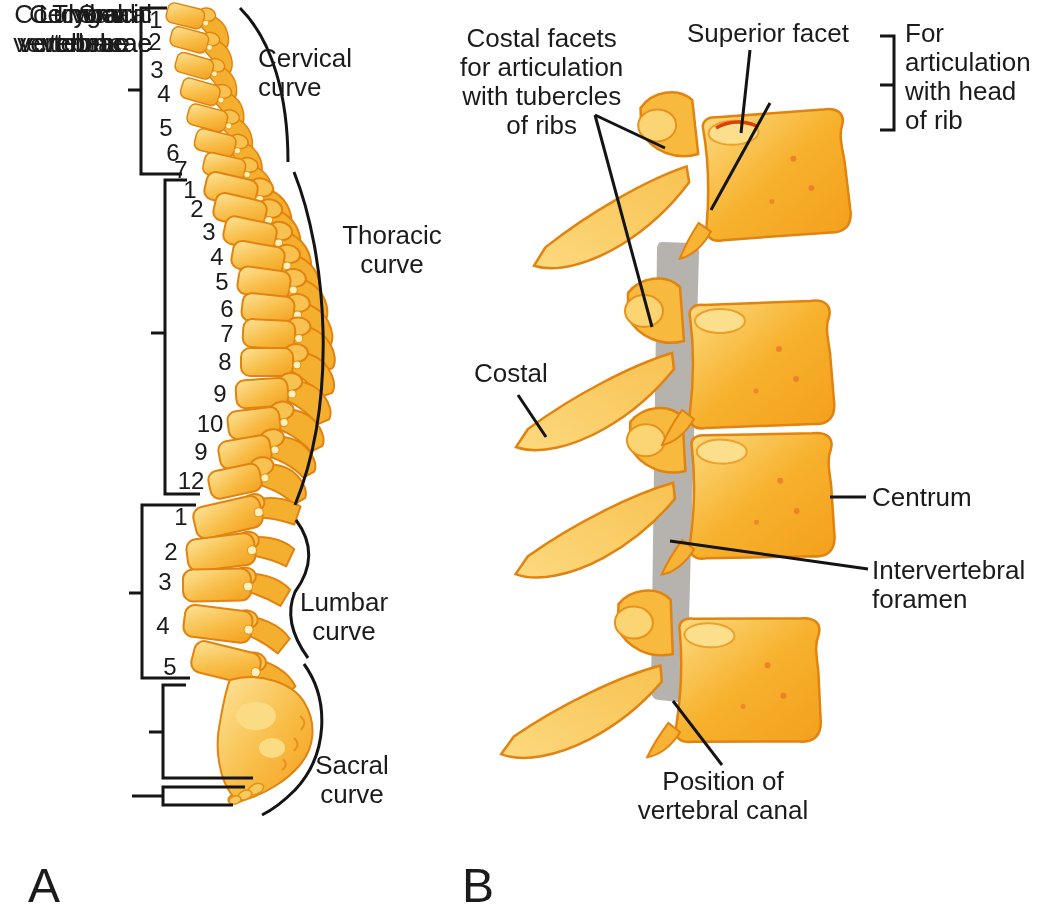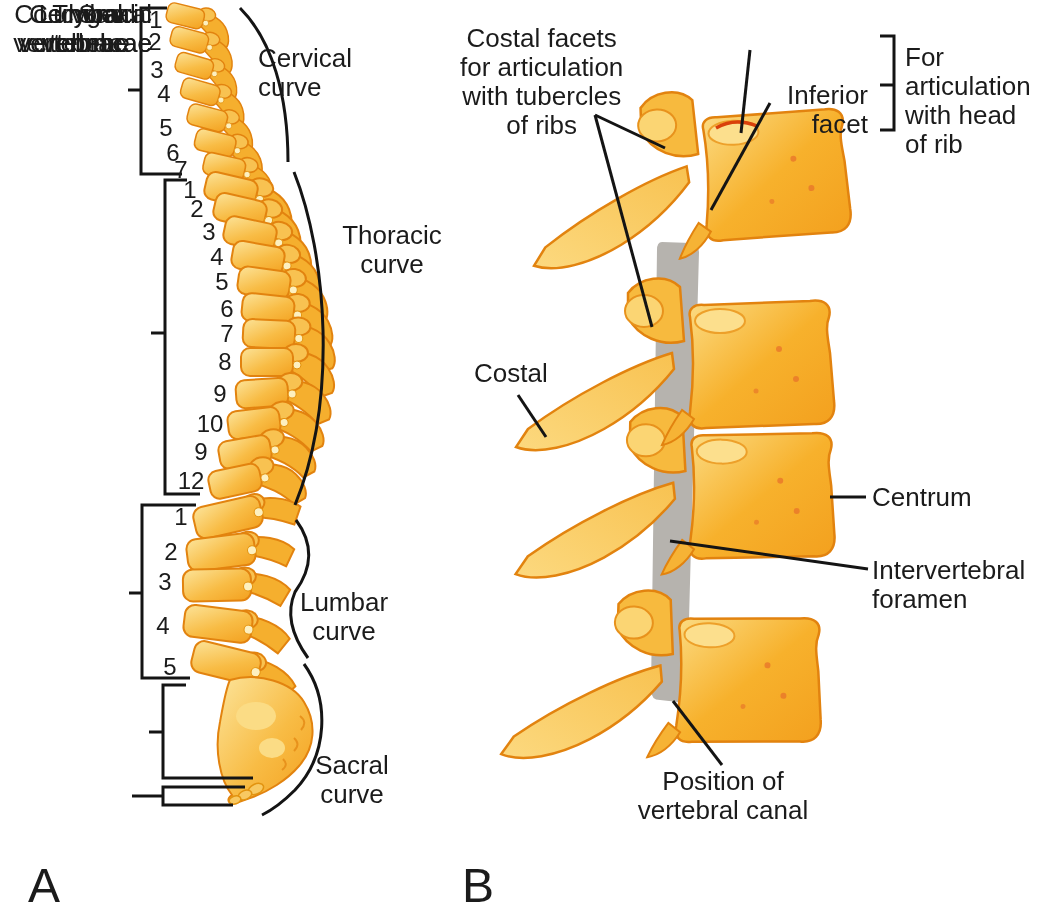--- a/index.html
+++ b/index.html
@@ -247,23 +247,22 @@
   <div class="num" style="left:181px;top:517px;">1</div>
   <div class="num" style="left:171px;top:552px;">2</div>
   <div class="num" style="left:165px;top:582px;">3</div>
   <div class="num" style="left:163px;top:626px;">4</div>
   <div class="num" style="left:170px;top:667px;">5</div>
 
   <div class="lbl" style="left:460px;top:24px;text-align:center;">Costal facets
 for articulation
 with tubercles
 of ribs</div>
-  <div class="lbl r" style="left:748px;top:81px;width:120px;">Inferior
-facet</div>
-  <div class="lbl" style="left:905px;top:43px;">For
+  <div class="lbl" style="left:687px;top:19px;">Superior facet</div>
+  <div class="lbl" style="left:905px;top:19px;">For
 articulation
 with head
 of rib</div>
   <div class="lbl" style="left:474px;top:359px;">Costal</div>
   <div class="lbl" style="left:872px;top:483px;">Centrum</div>
   <div class="lbl" style="left:872px;top:556px;">Intervertebral
 foramen</div>
   <div class="lbl c" style="left:618px;top:767px;width:210px;">Position of
 vertebral canal</div>
 

